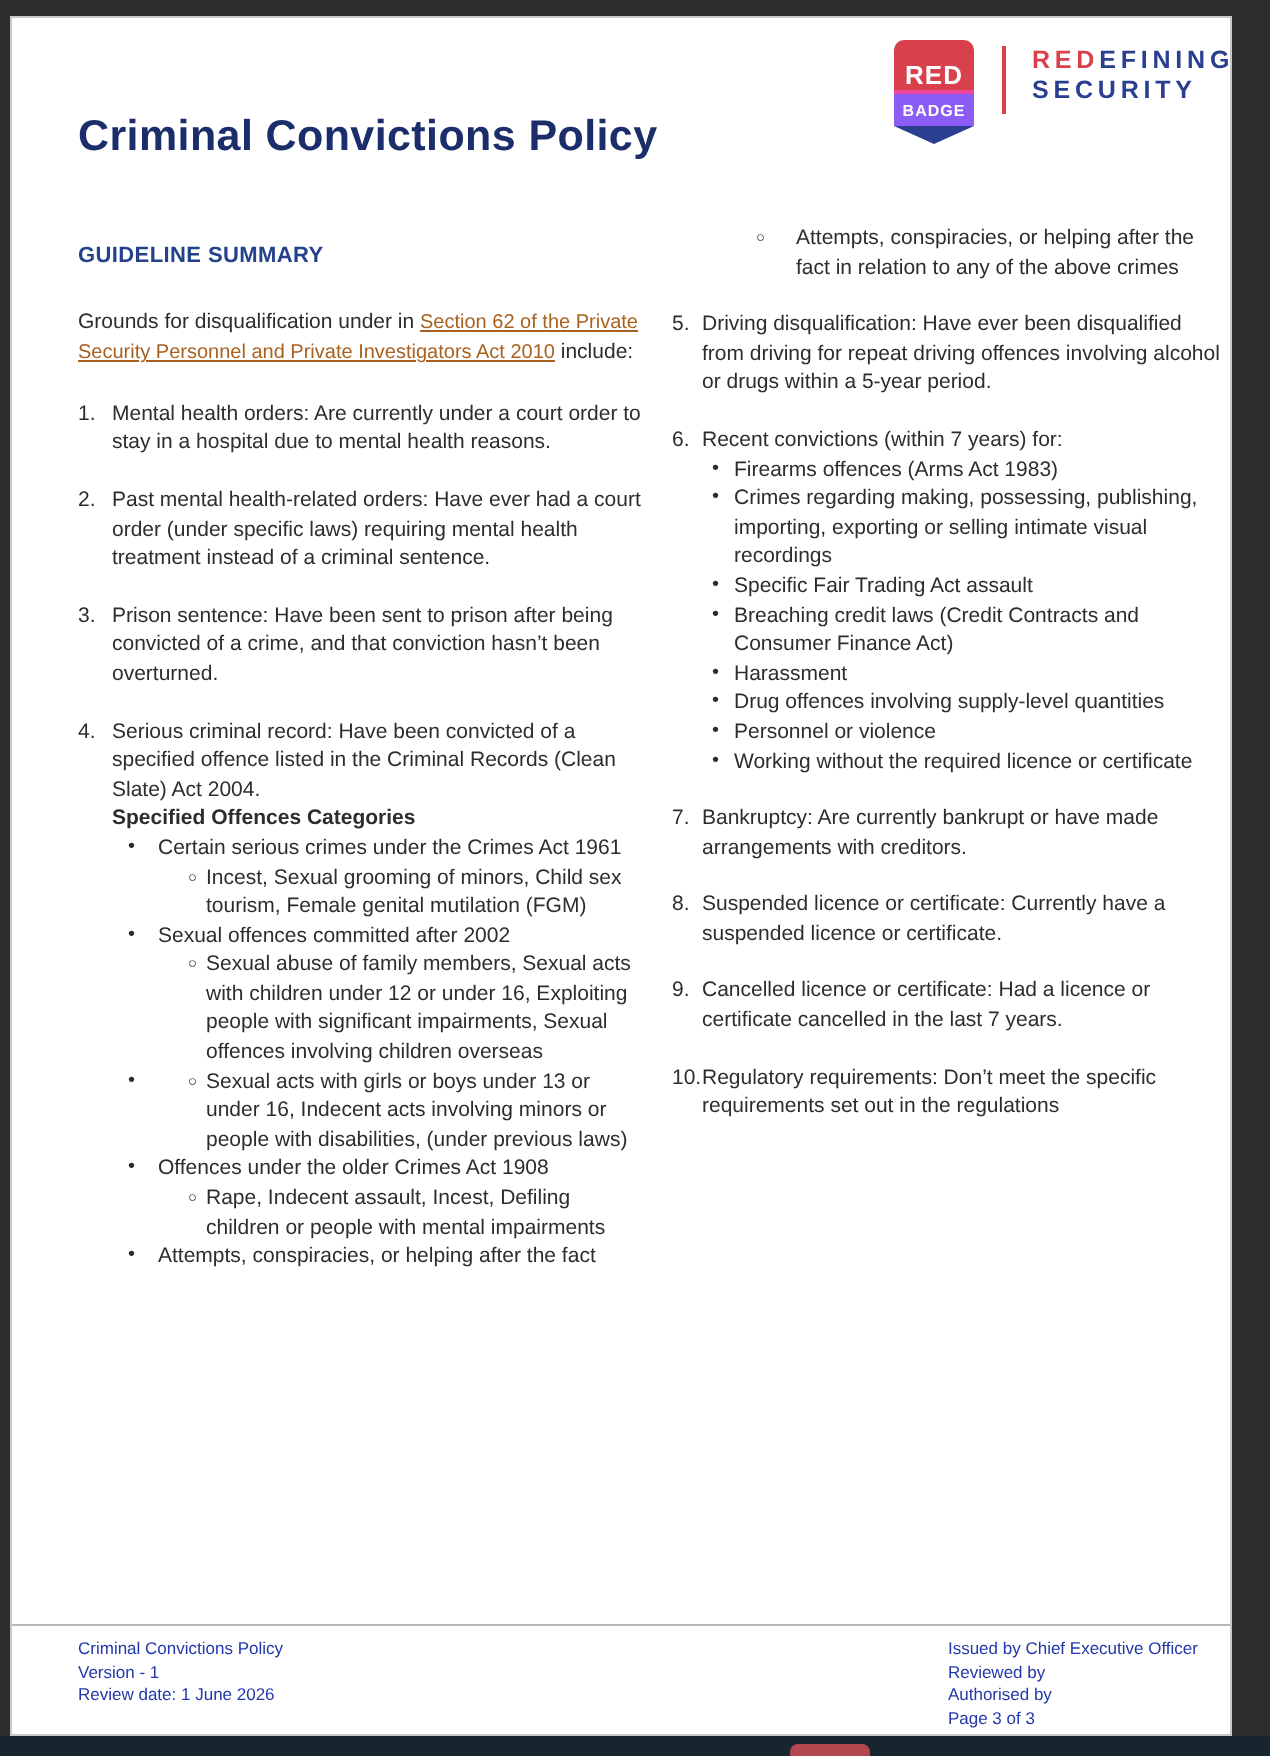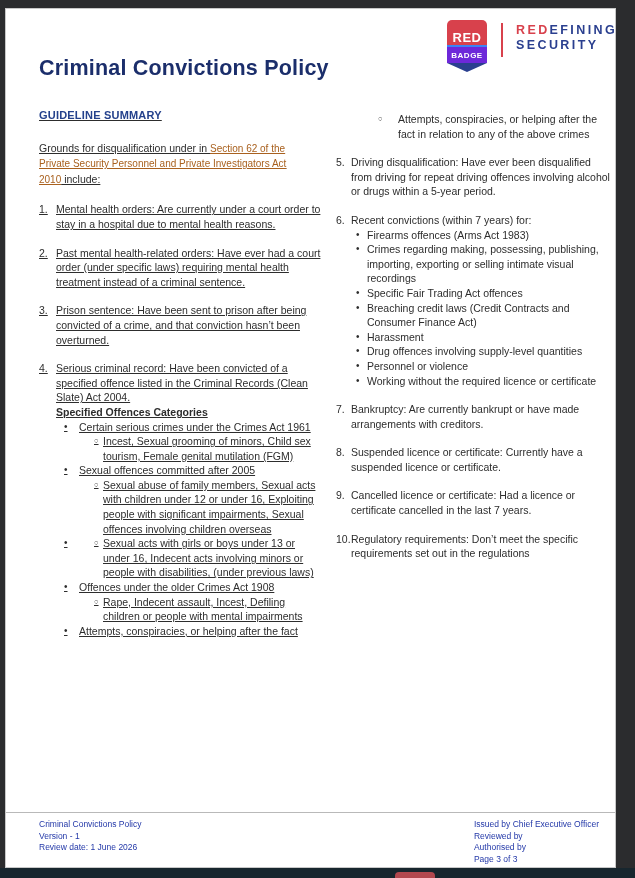--- a/index.html
+++ b/index.html
@@ -20,37 +20,37 @@
   }
   
   .logo{position:absolute;left:408px;top:11px;display:flex;align-items:flex-start;padding-left:33px;}
   .shield{width:40px;}
   .shield .s-red{
     background:#d8414c;border-radius:5px 5px 0 0;height:25px;
     display:flex;align-items:flex-end;justify-content:center;
     color:#fff;font-weight:bold;font-size:13px;letter-spacing:0.5px;line-height:15px;
   }
   .shield .s-blue{
-    background:#6d28d9;height:16px;border-top:2px solid #3b82f6;
+    background:#8b5cf6;height:16px;border-top:2px solid #ec4899;
     display:flex;align-items:center;justify-content:center;
     color:#fff;font-weight:bold;font-size:8px;letter-spacing:0.5px;
   }
   .shield .s-point{
     width:0;height:0;border-left:20px solid transparent;border-right:20px solid transparent;
     border-top:9px solid #2a3f8f;
   }
   .logo-sep{width:2px;height:34px;background:#d8414c;margin:3px 13px 0 14px;}
   .tagline{margin-top:3px;font-size:12.5px;font-weight:bold;letter-spacing:2.4px;line-height:15px;color:#2a3f8f;}
   .tagline .red{color:#d8414c;}
   
   .col{position:absolute;font-size:10.5px;line-height:14.6px;color:#2d2d2d;}
-  .col-left{left:33px;top:99px;width:285px;text-decoration:underline;}
+  .col-left{left:33px;top:112px;width:285px;}
   .col-right{left:330px;top:103px;width:276px;}
   .section-heading{font-size:11px;font-weight:bold;color:#24418c;margin:0 0 18px 0;letter-spacing:0.2px;}
-  .intro{margin:0 15px 15px 0;}
+  .intro{margin:0 0 15px 0;}
   .intro a{color:#a9611f;text-decoration:underline;font-size:10px;}
   
   .blk{display:flex;align-items:flex-start;}
   .blk .mk{flex:0 0 auto;}
   .blk .bd{flex:1 1 auto;min-width:0;}
   .blk.num{margin-bottom:14px;}
   .col-left .num > .mk{width:17px;}
   .col-right .num > .mk{width:15px;}
   .b1{margin-left:8px;}
   .b1 > .mk{width:15px;}
@@ -111,21 +111,21 @@
         <div class="blk num">
           <span class="mk num-mk">4.</span>
           <div class="bd"><span>Serious criminal record: Have been convicted of a specified offence listed in the Criminal Records (Clean Slate) Act 2004.</span><div class="subhead">Specified Offences Categories</div><div class="blk b1">
               <span class="mk dot">•</span>
               <div class="bd"><span>Certain serious crimes under the Crimes Act 1961</span><div class="blk b2">
                   <span class="mk circle">○</span>
                   <div class="bd"><span>Incest, Sexual grooming of minors, Child sex tourism, Female genital mutilation (FGM)</span></div>
                 </div></div>
             </div><div class="blk b1">
               <span class="mk dot">•</span>
-              <div class="bd"><span>Sexual offences committed after 2005</span><div class="blk b2">
+              <div class="bd"><span>Sexual offences committed after 2002</span><div class="blk b2">
                   <span class="mk circle">○</span>
                   <div class="bd"><span>Sexual abuse of family members, Sexual acts with children under 12 or under 16, Exploiting people with significant impairments, Sexual offences involving children overseas</span></div>
                 </div></div>
             </div><div class="blk b1">
               <span class="mk dot">•</span>
               <div class="bd"><div class="blk b2">
                   <span class="mk circle">○</span>
                   <div class="bd"><span>Sexual acts with girls or boys under 13 or under 16, Indecent acts involving minors or people with disabilities, (under previous laws)</span></div>
                 </div></div>
             </div><div class="blk b1">
@@ -155,21 +155,21 @@
         <div class="blk num">
           <span class="mk num-mk">6.</span>
           <div class="bd"><span>Recent convictions (within 7 years) for:</span><div class="blk b1">
               <span class="mk dot">•</span>
               <div class="bd"><span>Firearms offences (Arms Act 1983)</span></div>
             </div><div class="blk b1">
               <span class="mk dot">•</span>
               <div class="bd"><span>Crimes regarding making, possessing, publishing, importing, exporting or selling intimate visual recordings</span></div>
             </div><div class="blk b1">
               <span class="mk dot">•</span>
-              <div class="bd"><span>Specific Fair Trading Act offences</span></div>
+              <div class="bd"><span>Specific Fair Trading Act assault</span></div>
             </div><div class="blk b1">
               <span class="mk dot">•</span>
               <div class="bd"><span>Breaching credit laws (Credit Contracts and Consumer Finance Act)</span></div>
             </div><div class="blk b1">
               <span class="mk dot">•</span>
               <div class="bd"><span>Harassment</span></div>
             </div><div class="blk b1">
               <span class="mk dot">•</span>
               <div class="bd"><span>Drug offences involving supply-level quantities</span></div>
             </div><div class="blk b1">

